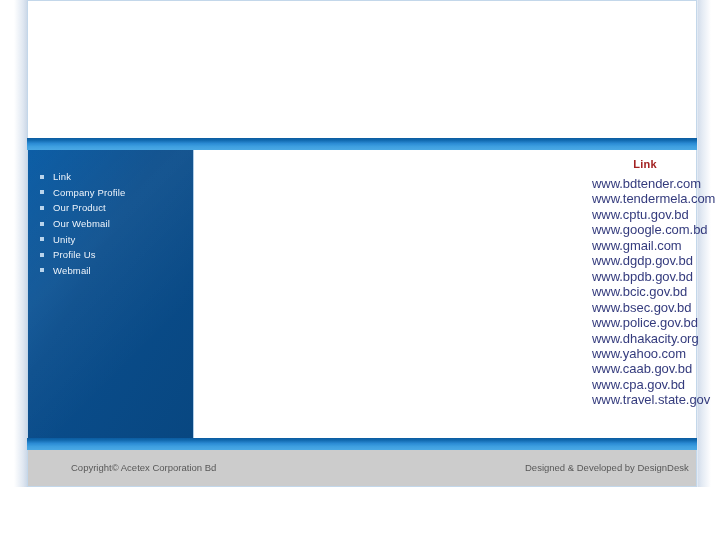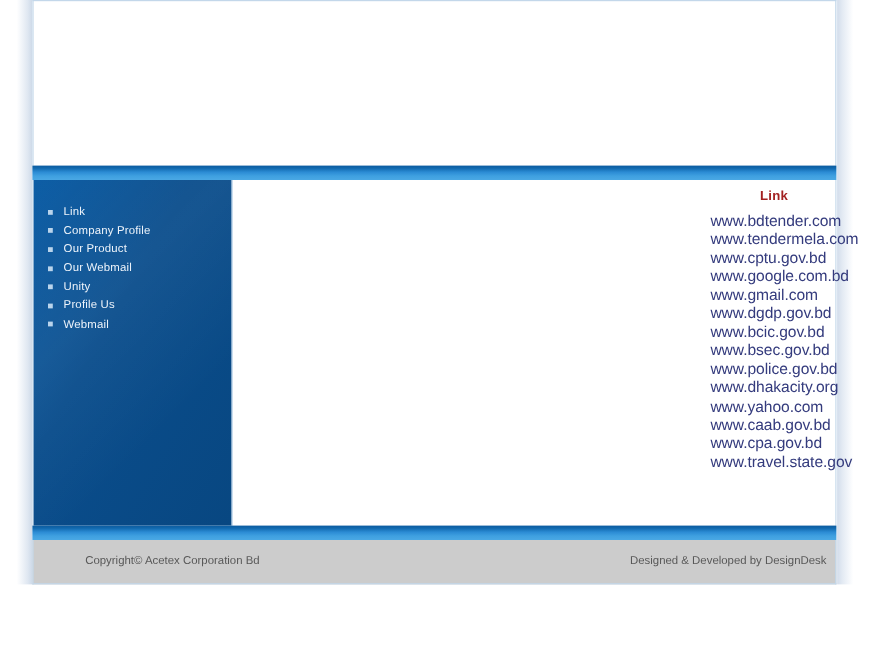--- a/index.html
+++ b/index.html
@@ -298,20 +298,21 @@
 
           <aside class="link-col">
             <div class="link-heading">Link</div>
             <ul class="link-list">
               <li class="link-item">www.bdtender.com</li>
               <li class="link-item">www.tendermela.com</li>
               <li class="link-item">www.cptu.gov.bd</li>
               <li class="link-item">www.google.com.bd</li>
               <li class="link-item">www.gmail.com</li>
               <li class="link-item">www.dgdp.gov.bd</li>
+              <li class="link-item">www.bpdb.gov.bd</li>
               <li class="link-item">www.bcic.gov.bd</li>
               <li class="link-item">www.bsec.gov.bd</li>
               <li class="link-item">www.police.gov.bd</li>
               <li class="link-item">www.dhakacity.org</li>
               <li class="link-item">www.yahoo.com</li>
               <li class="link-item">www.caab.gov.bd</li>
               <li class="link-item">www.cpa.gov.bd</li>
               <li class="link-item">www.travel.state.gov</li>
             </ul>
           </aside>

